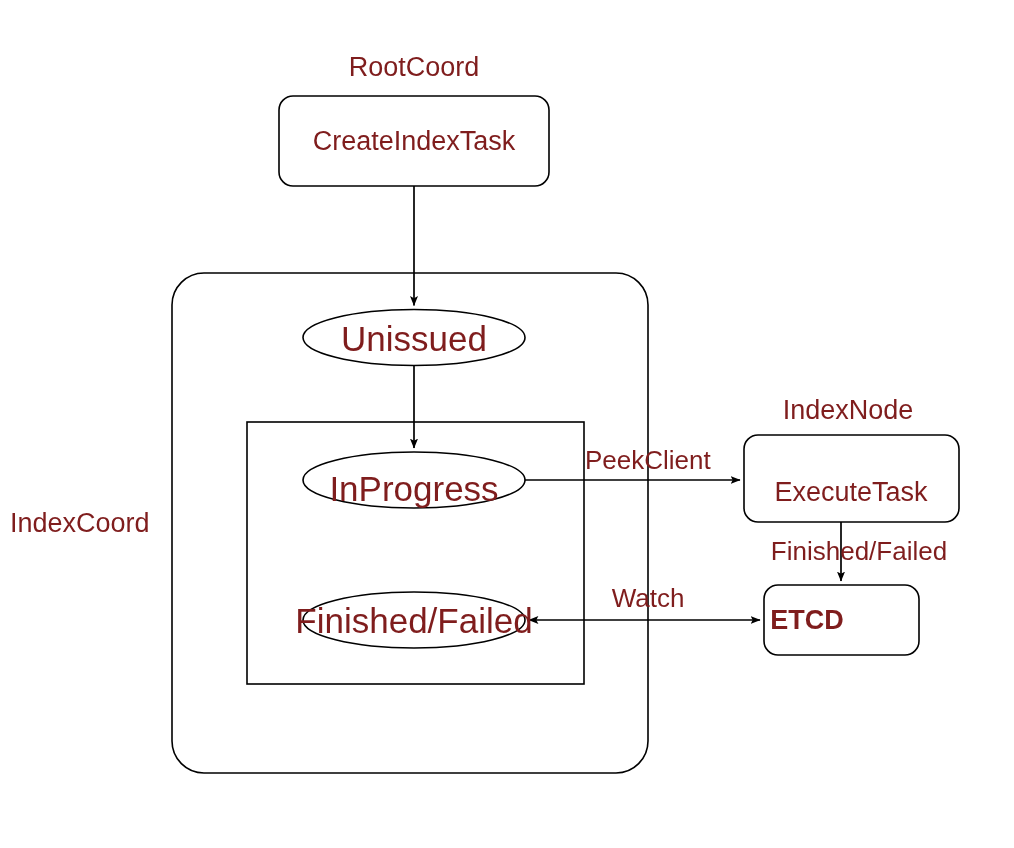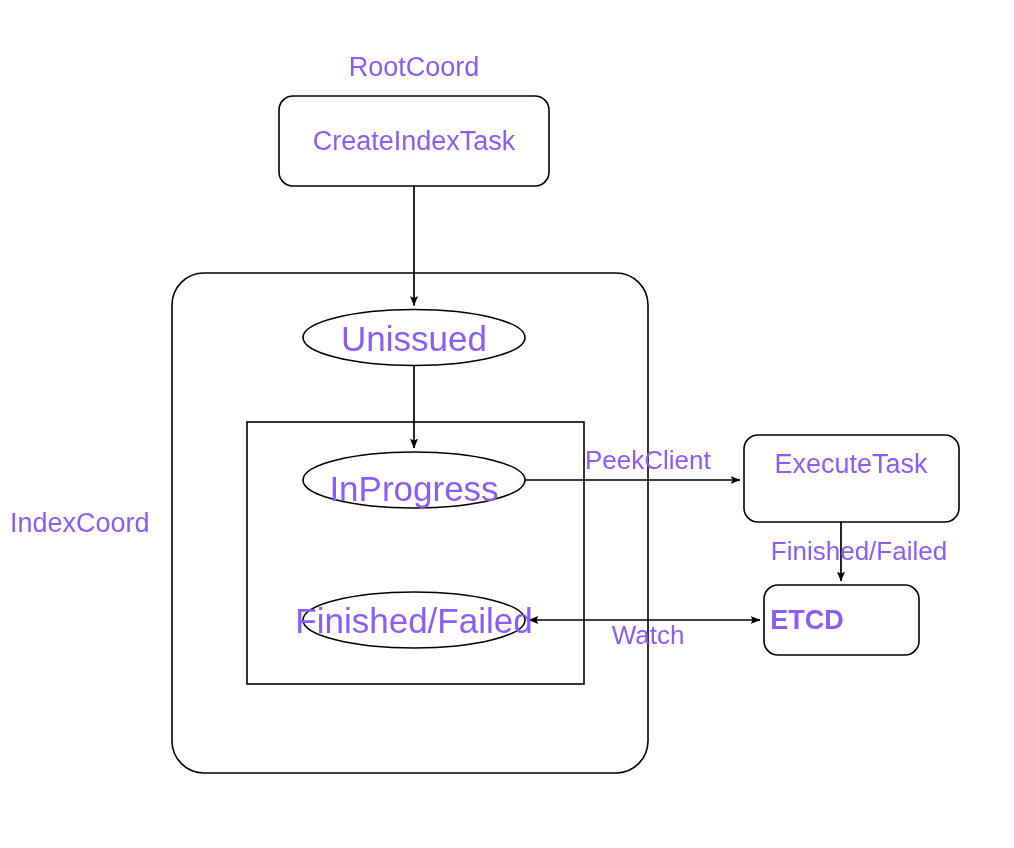--- a/index.html
+++ b/index.html
@@ -33,21 +33,21 @@
     stroke-width: 1.6;
   }
   .edge-line {
     fill: none;
     stroke: #000000;
     stroke-width: 1.7;
   }
   .dia-text {
     position: absolute;
     font-family: "Liberation Sans", sans-serif;
-    color: #8b5cf6;
+    color: #7f1d1d;
     white-space: nowrap;
     line-height: 1;
     -webkit-font-smoothing: antialiased;
   }
   .dia-text.centered {
     transform: translate(-50%, -50%);
     text-align: center;
   }
   .t-group-label { font-size: 27px; }
   .t-node-label  { font-size: 27px; }
@@ -102,24 +102,25 @@
 
   <div class="dia-text t-node-label centered" style="left:414px; top:141px;">CreateIndexTask</div>
 
   <div class="dia-text t-state-label centered" style="left:414px; top:338px;">Unissued</div>
 
   <div class="dia-text t-state-label centered" style="left:414px; top:488px;">InProgress</div>
 
   <div class="dia-text t-state-label centered" style="left:414px; top:620px;">Finished/Failed</div>
 
 
+  <div class="dia-text t-group-label centered" style="left:848px; top:410px;">IndexNode</div>
 
-  <div class="dia-text t-node-label centered" style="left:851px; top:464px;">ExecuteTask</div>
+  <div class="dia-text t-node-label centered" style="left:851px; top:492px;">ExecuteTask</div>
 
   <div class="dia-text t-node-label centered" style="left:807px; top:620px;font-weight:bold;">ETCD</div>
 
   <div class="dia-text t-edge-label" style="left:585px; top:447px;">PeekClient</div>
 
   <div class="dia-text t-edge-label centered" style="left:859px; top:551px;">Finished/Failed</div>
 
-  <div class="dia-text t-edge-label centered" style="left:648px; top:598px;margin-top:37px;">Watch</div>
+  <div class="dia-text t-edge-label centered" style="left:648px; top:598px;">Watch</div>
 
 </div>
 
 </body></html>

